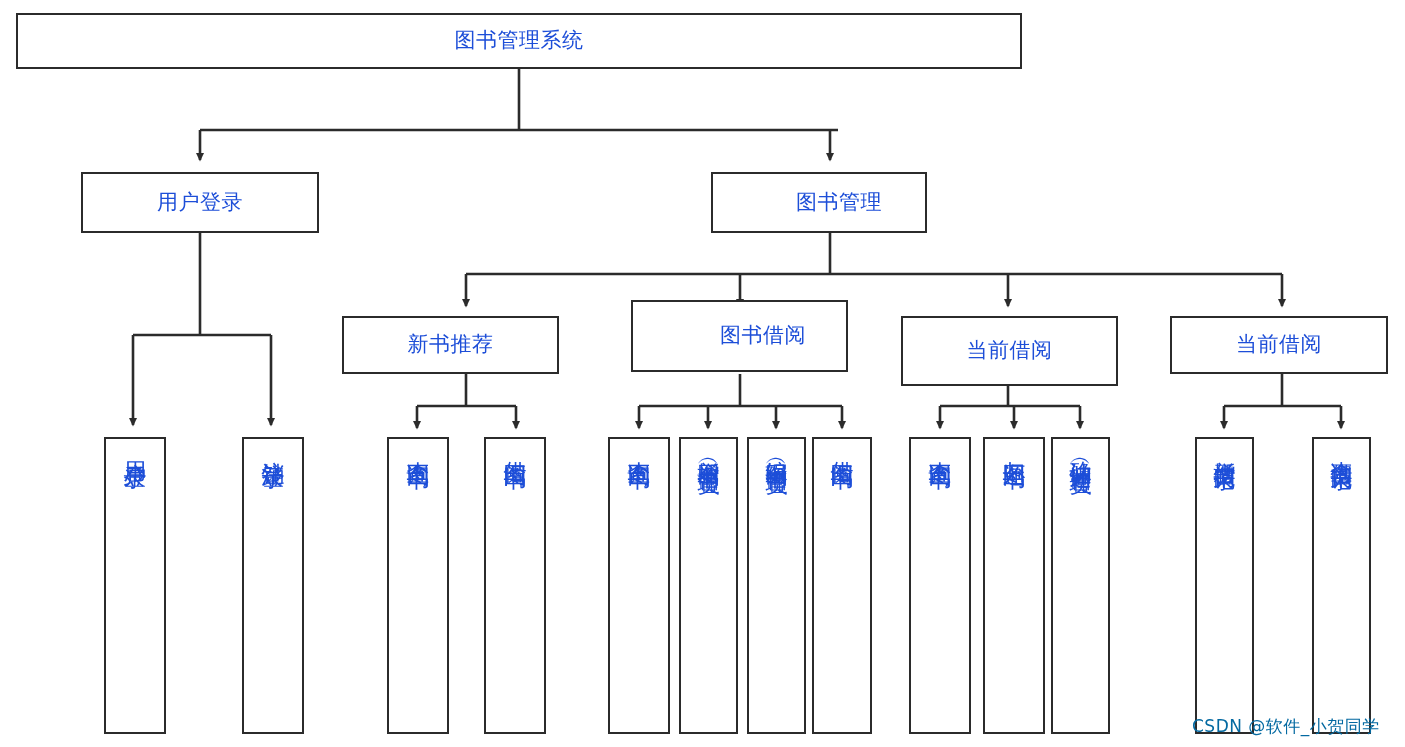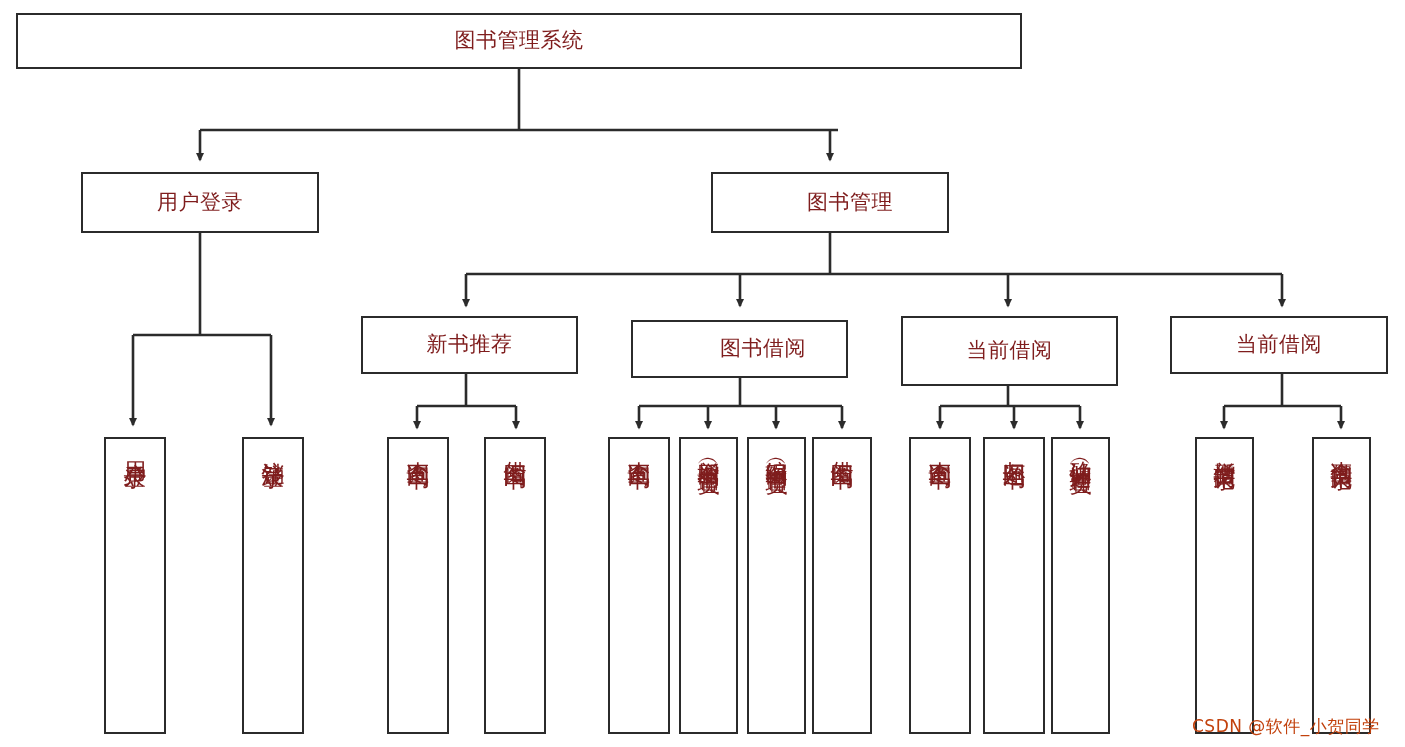--- a/index.html
+++ b/index.html
@@ -28,21 +28,21 @@
     pointer-events: none;
   }
   .node {
     position: absolute;
     box-sizing: border-box;
     border: 2px solid #2b2b2b;
     background: #ffffff;
     display: flex;
     align-items: center;
     justify-content: center;
-    color: #7f1d1d;
+    color: #1d4ed8;
   }
   .node .label {
     display: block;
     text-align: center;
     line-height: 1.12;
     letter-spacing: 0.5px;
   }
   .node.horizontal .label {
     font-size: 21px;
   }
@@ -57,21 +57,21 @@
     line-height: 1.0;
     letter-spacing: 2px;
     white-space: nowrap;
   }
   .node.vertical.tall .label {
     font-size: 22px;
   }
   .watermark {
     position: absolute;
     font-size: 17px;
-    color: #c2410c;
+    color: #0369a1;
     white-space: nowrap;
     letter-spacing: 0.5px;
   }
 </style>
 </head>
 <body>
 
 <div id="diagram-root">
 
   <svg class="connectors" viewBox="0 0 1405 747" xmlns="http://www.w3.org/2000/svg">
@@ -124,28 +124,28 @@
     </g>
   </svg>
 
   <div class="node horizontal" style="left:16px; top:13px; width:1006px; height:56px;">
     <span class="label">图书管理系统</span>
   </div>
 
   <div class="node horizontal" style="left:81px; top:172px; width:238px; height:61px;">
     <span class="label">用户登录</span>
   </div>
-  <div class="node horizontal" style="left:711px; top:172px; width:238px; height:61px;padding-left:40px;">
+  <div class="node horizontal" style="left:711px; top:172px; width:216px; height:61px;padding-left:40px;">
     <span class="label">图书管理</span>
   </div>
 
-  <div class="node horizontal" style="left:361px; top:316px; width:217px; height:58px;">
+  <div class="node horizontal" style="left:342px; top:316px; width:217px; height:58px;">
     <span class="label">新书推荐</span>
   </div>
-  <div class="node horizontal" style="left:631px; top:320px; width:217px; height:58px;padding-left:47px;">
+  <div class="node horizontal" style="left:631px; top:300px; width:217px; height:72px;padding-left:47px;">
     <span class="label">图书借阅</span>
   </div>
   <div class="node horizontal" style="left:901px; top:316px; width:217px; height:70px;">
     <span class="label">当前借阅</span>
   </div>
   <div class="node horizontal" style="left:1170px; top:316px; width:218px; height:58px;">
     <span class="label">当前借阅</span>
   </div>
 
   <div class="node vertical" style="left:104px; top:437px; width:62px; height:297px;">

